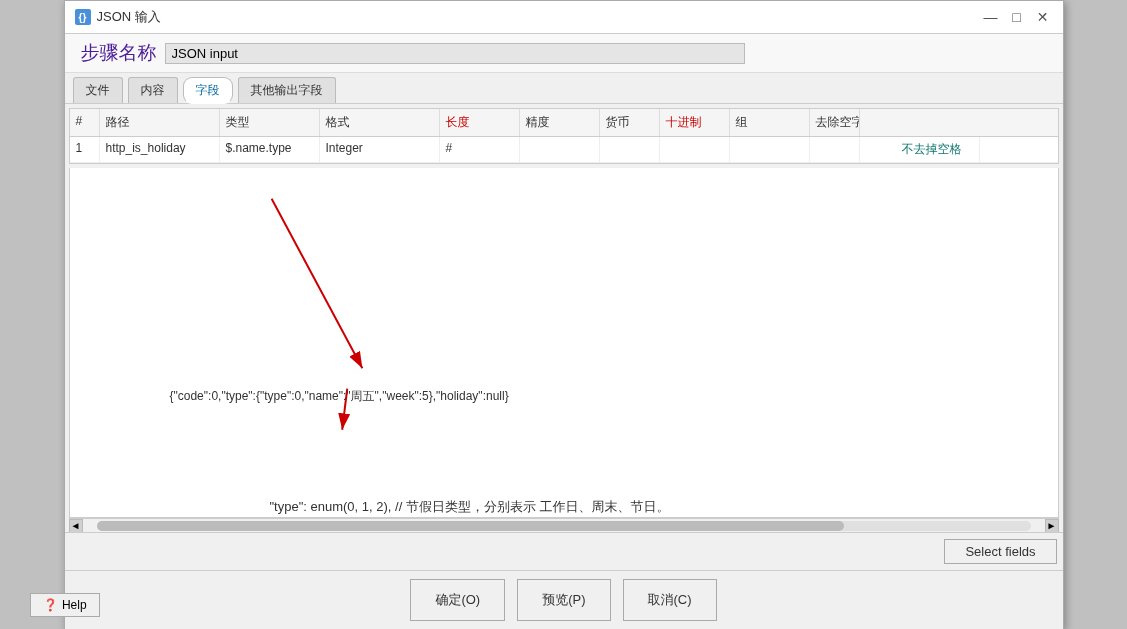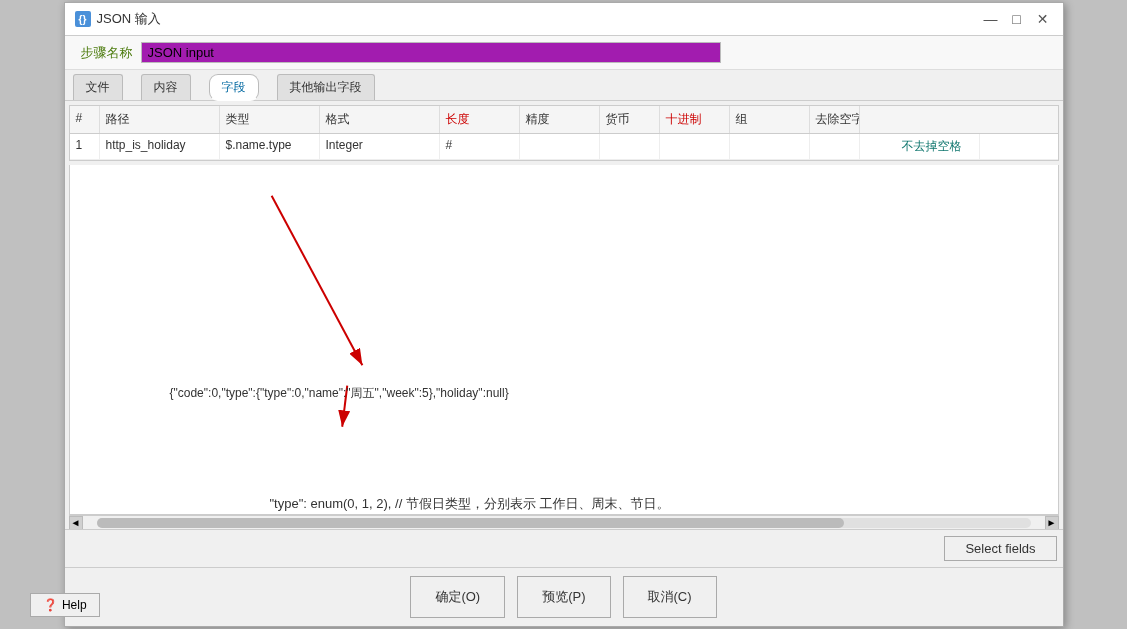--- a/index.html
+++ b/index.html
@@ -69,37 +69,37 @@
 
     .step-row {
       background: #f8f8f8;
       padding: 6px 16px;
       display: flex;
       align-items: center;
       gap: 8px;
       border-bottom: 1px solid #ddd;
     }
     .step-label {
-      font-size: 13px;
-      color: #4d7c0f;
+      font-size: 19px;
+      color: #4c1d95;
     }
     .step-input {
       border: 1px solid #bbb;
       padding: 2px 6px;
       font-size: 13px;
       width: 580px;
-      background: #a21caf;
+      background: #e5e5e5;
     }
 
     .tabs {
       display: flex;
       background: #f0f0f0;
       border-bottom: 1px solid #ccc;
       padding: 4px 8px 0;
-      gap: 18px;
+      gap: 5px;
     }
     .tab {
       padding: 4px 12px;
       background: #e0e0e0;
       border: 1px solid #bbb;
       border-bottom: none;
       cursor: pointer;
       font-size: 12px;
       color: #333;
       border-radius: 3px 3px 0 0;

